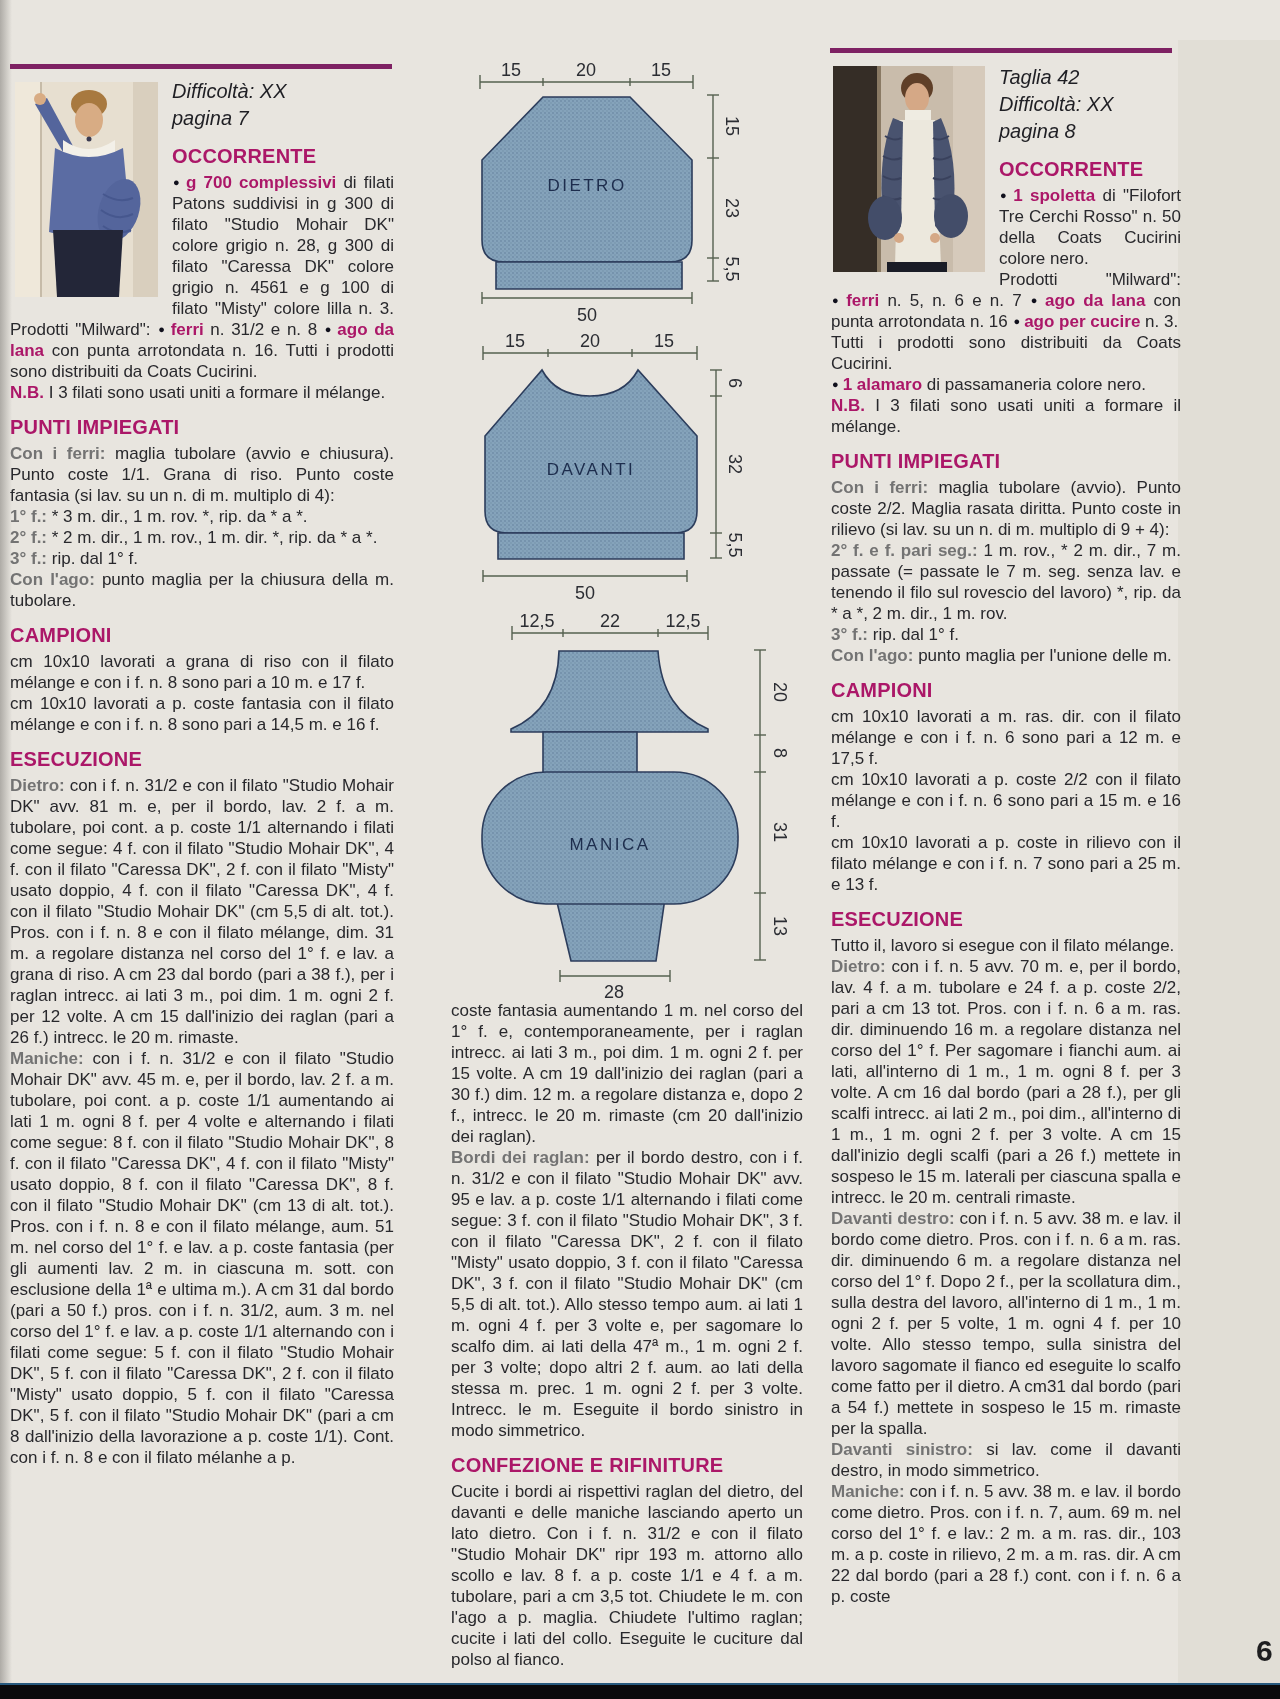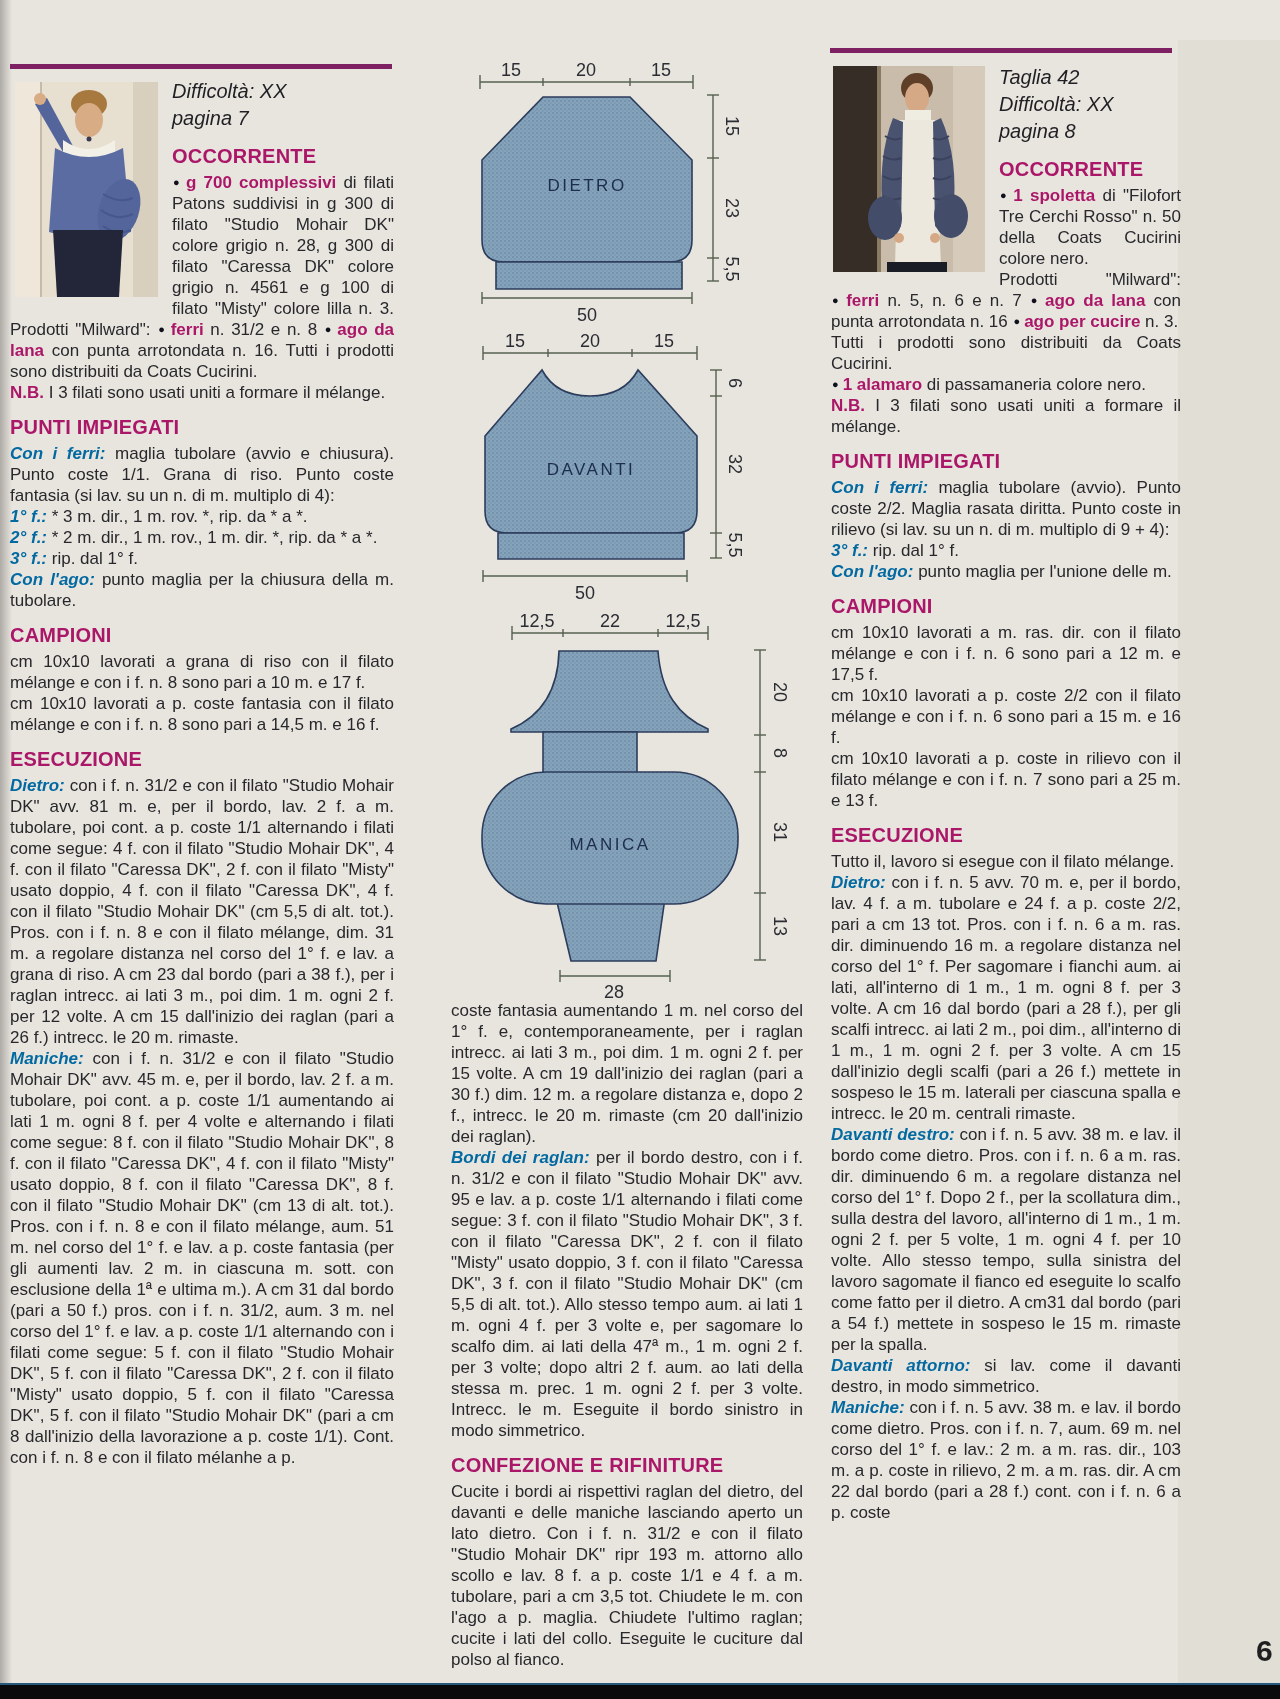--- a/index.html
+++ b/index.html
@@ -11,21 +11,21 @@
   .rule{position:absolute;height:5px;background:#7e2163;}
   .rule-l{left:10px;top:64px;width:382px;}
   .rule-r{left:830px;top:48px;width:342px;}
   .colL{position:absolute;left:10px;top:74px;width:384px;}
   .colM-text{position:absolute;left:451px;top:1000px;width:352px;}
   .colR{position:absolute;left:831px;top:60px;width:350px;}
   p{margin:0;font-size:17px;line-height:21px;text-align:justify;color:#28282c;}
   .h{color:#ab1768;font-size:20px;font-weight:bold;margin:13px 0 4px 0;letter-spacing:.2px;}
   .info{font-style:italic;font-size:20px;line-height:27px;padding:4px 0 0 2px;color:#1f1f24;}
   .mag{color:#ab1768;font-weight:bold;}
-  .lead{font-weight:bold;color:#0369a1;font-style:italic;}
+  .lead{font-weight:bold;color:#737373;}
   .bullet{color:#10101c;font-size:11px;vertical-align:2px;margin:0 4px 0 1px;}
   .ph{float:left;overflow:hidden;}
   .phL{width:143px;height:215px;margin:8px 14px 4px 5px;}
   .phR{width:152px;height:206px;margin:6px 14px 4px 2px;}
   .diagrams{position:absolute;left:430px;top:55px;width:370px;height:945px;}
   .shape{fill:url(#ht);stroke:#2c3d5c;stroke-width:1.6;}
   .mline{stroke:#55604f;stroke-width:1.4;}
   .mtxt{font-size:18px;fill:#2b2d33;font-family:"Liberation Sans",sans-serif;}
   .dlabel{font-size:17px;letter-spacing:2.5px;fill:#1d2d4d;font-family:"Liberation Sans",sans-serif;}
   .pnum{position:absolute;left:1256px;top:1634px;font-size:30px;font-weight:bold;color:#1e1e20;}
@@ -210,31 +210,32 @@
     </div>
     <h2 class="h">OCCORRENTE</h2>
     <p><span class="bullet">●</span><span class="mag">1 spoletta</span><span> di "Filofort Tre Cerchi Rosso" n. 50 della Coats Cucirini colore nero.</span></p>
     <p><span>Prodotti "Milward": </span><span class="bullet">●</span><span class="mag">ferri</span><span> n. 5, n. 6 e n. 7 </span><span class="bullet">●</span><span class="mag">ago da lana</span><span> con punta arrotondata n. 16 </span><span class="bullet">●</span><span class="mag">ago per cucire</span><span> n. 3.</span></p>
     <p>Tutti i prodotti sono distribuiti da Coats Cucirini.</p>
     <p><span class="bullet">●</span><span class="mag">1 alamaro</span><span> di passamaneria colore nero.</span></p>
     <p><span class="mag">N.B.</span><span> I 3 filati sono usati uniti a formare il mélange.</span></p>
 
     <h2 class="h">PUNTI IMPIEGATI</h2>
     <p><span class="lead">Con i ferri:</span><span> maglia tubolare (avvio). Punto coste 2/2. Maglia rasata diritta. Punto coste in rilievo (si lav. su un n. di m. multiplo di 9 + 4):</span></p>
+    <p><span class="lead">2° f. e f. pari seg.:</span><span> 1 m. rov., * 2 m. dir., 7 m. passate (= passate le 7 m. seg. senza lav. e tenendo il filo sul rovescio del lavoro) *, rip. da * a *, 2 m. dir., 1 m. rov.</span></p>
     <p><span class="lead">3° f.:</span><span> rip. dal 1° f.</span></p>
     <p><span class="lead">Con l'ago:</span><span> punto maglia per l'unione delle m.</span></p>
 
     <h2 class="h">CAMPIONI</h2>
     <p>cm 10x10 lavorati a m. ras. dir. con il filato mélange e con i f. n. 6 sono pari a 12 m. e 17,5 f.</p>
     <p>cm 10x10 lavorati a p. coste 2/2 con il filato mélange e con i f. n. 6 sono pari a 15 m. e 16 f.</p>
     <p>cm 10x10 lavorati a p. coste in rilievo con il filato mélange e con i f. n. 7 sono pari a 25 m. e 13 f.</p>
 
     <h2 class="h">ESECUZIONE</h2>
     <p>Tutto il, lavoro si esegue con il filato mélange.</p>
     <p><span class="lead">Dietro:</span><span> con i f. n. 5 avv. 70 m. e, per il bordo, lav. 4 f. a m. tubolare e 24 f. a p. coste 2/2, pari a cm 13 tot. Pros. con i f. n. 6 a m. ras. dir. diminuendo 16 m. a regolare distanza nel corso del 1° f. Per sagomare i fianchi aum. ai lati, all'interno di 1 m., 1 m. ogni 8 f. per 3 volte. A cm 16 dal bordo (pari a 28 f.), per gli scalfi intrecc. ai lati 2 m., poi dim., all'interno di 1 m., 1 m. ogni 2 f. per 3 volte. A cm 15 dall'inizio degli scalfi (pari a 26 f.) mettete in sospeso le 15 m. laterali per ciascuna spalla e intrecc. le 20 m. centrali rimaste.</span></p>
     <p><span class="lead">Davanti destro:</span><span> con i f. n. 5 avv. 38 m. e lav. il bordo come dietro. Pros. con i f. n. 6 a m. ras. dir. diminuendo 6 m. a regolare distanza nel corso del 1° f. Dopo 2 f., per la scollatura dim., sulla destra del lavoro, all'interno di 1 m., 1 m. ogni 2 f. per 5 volte, 1 m. ogni 4 f. per 10 volte. Allo stesso tempo, sulla sinistra del lavoro sagomate il fianco ed eseguite lo scalfo come fatto per il dietro. A cm31 dal bordo (pari a 54 f.) mettete in sospeso le 15 m. rimaste per la spalla.</span></p>
-    <p><span class="lead">Davanti attorno:</span><span> si lav. come il davanti destro, in modo simmetrico.</span></p>
+    <p><span class="lead">Davanti sinistro:</span><span> si lav. come il davanti destro, in modo simmetrico.</span></p>
     <p><span class="lead">Maniche:</span><span> con i f. n. 5 avv. 38 m. e lav. il bordo come dietro. Pros. con i f. n. 7, aum. 69 m. nel corso del 1° f. e lav.: 2 m. a m. ras. dir., 103 m. a p. coste in rilievo, 2 m. a m. ras. dir. A cm 22 dal bordo (pari a 28 f.) cont. con i f. n. 6 a p. coste</span></p>
   </section>
 
   <div class="pnum">6</div>
   <div class="bar"></div>
 </div>
 
 </body></html>

